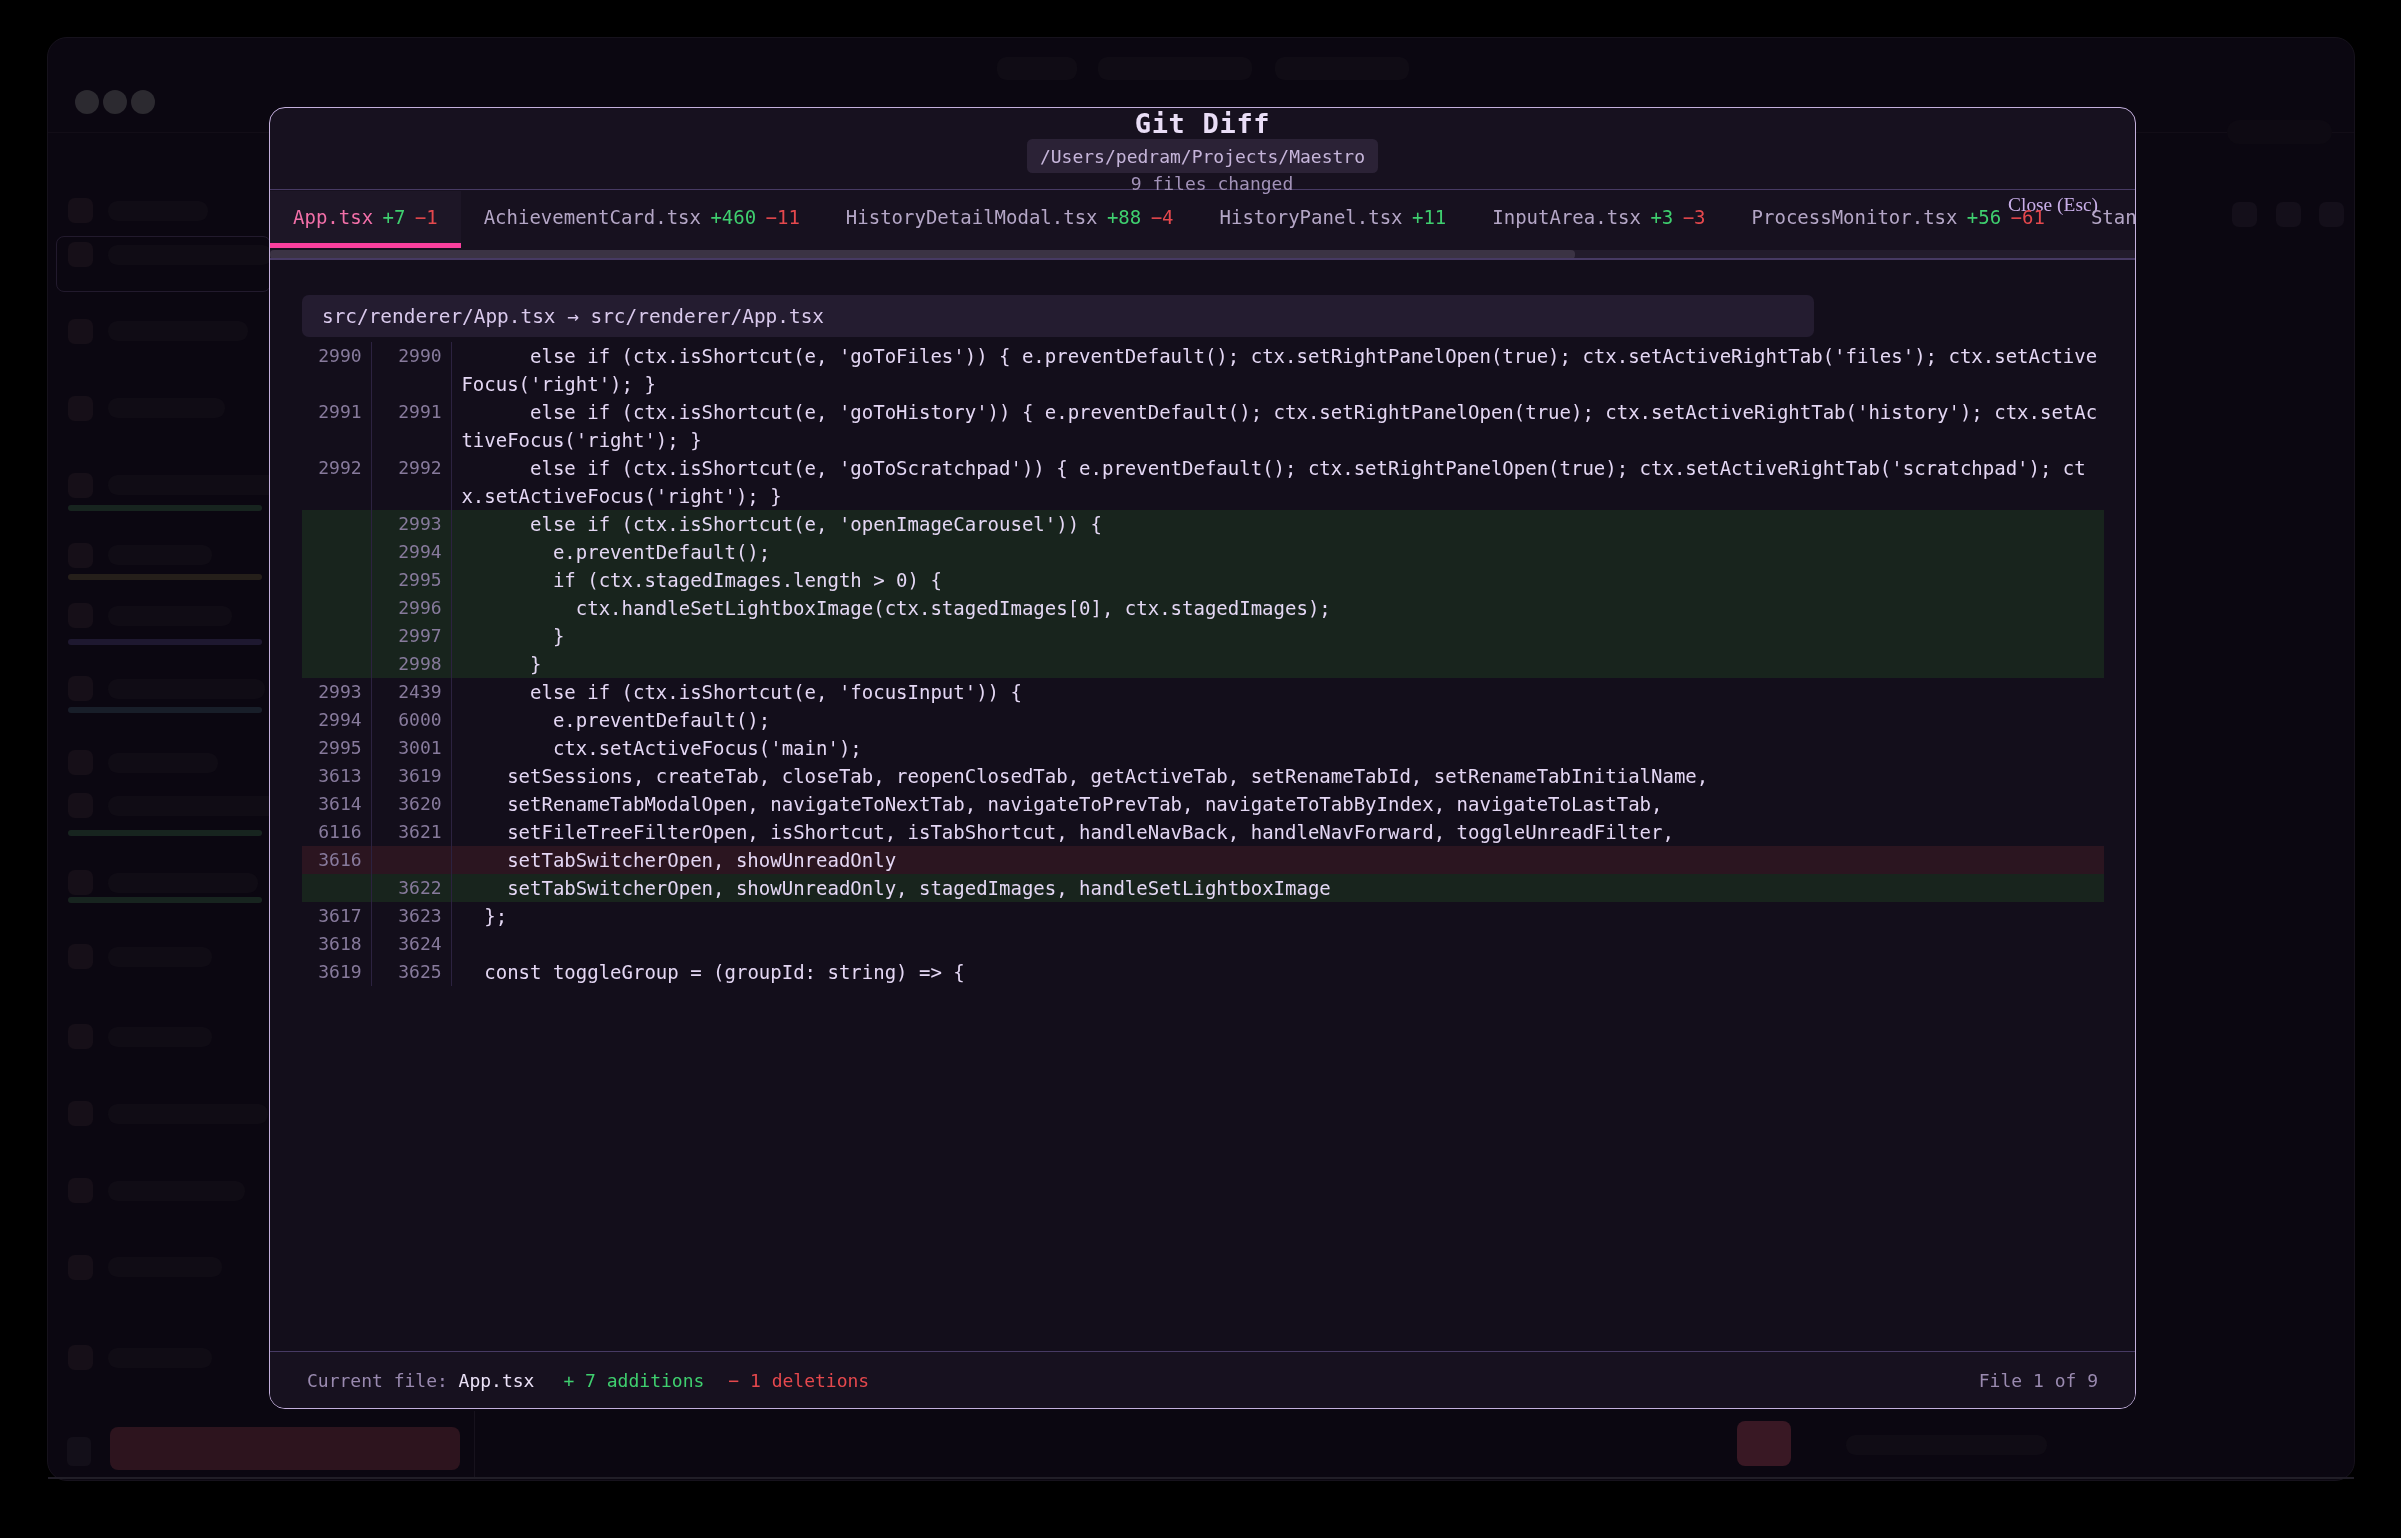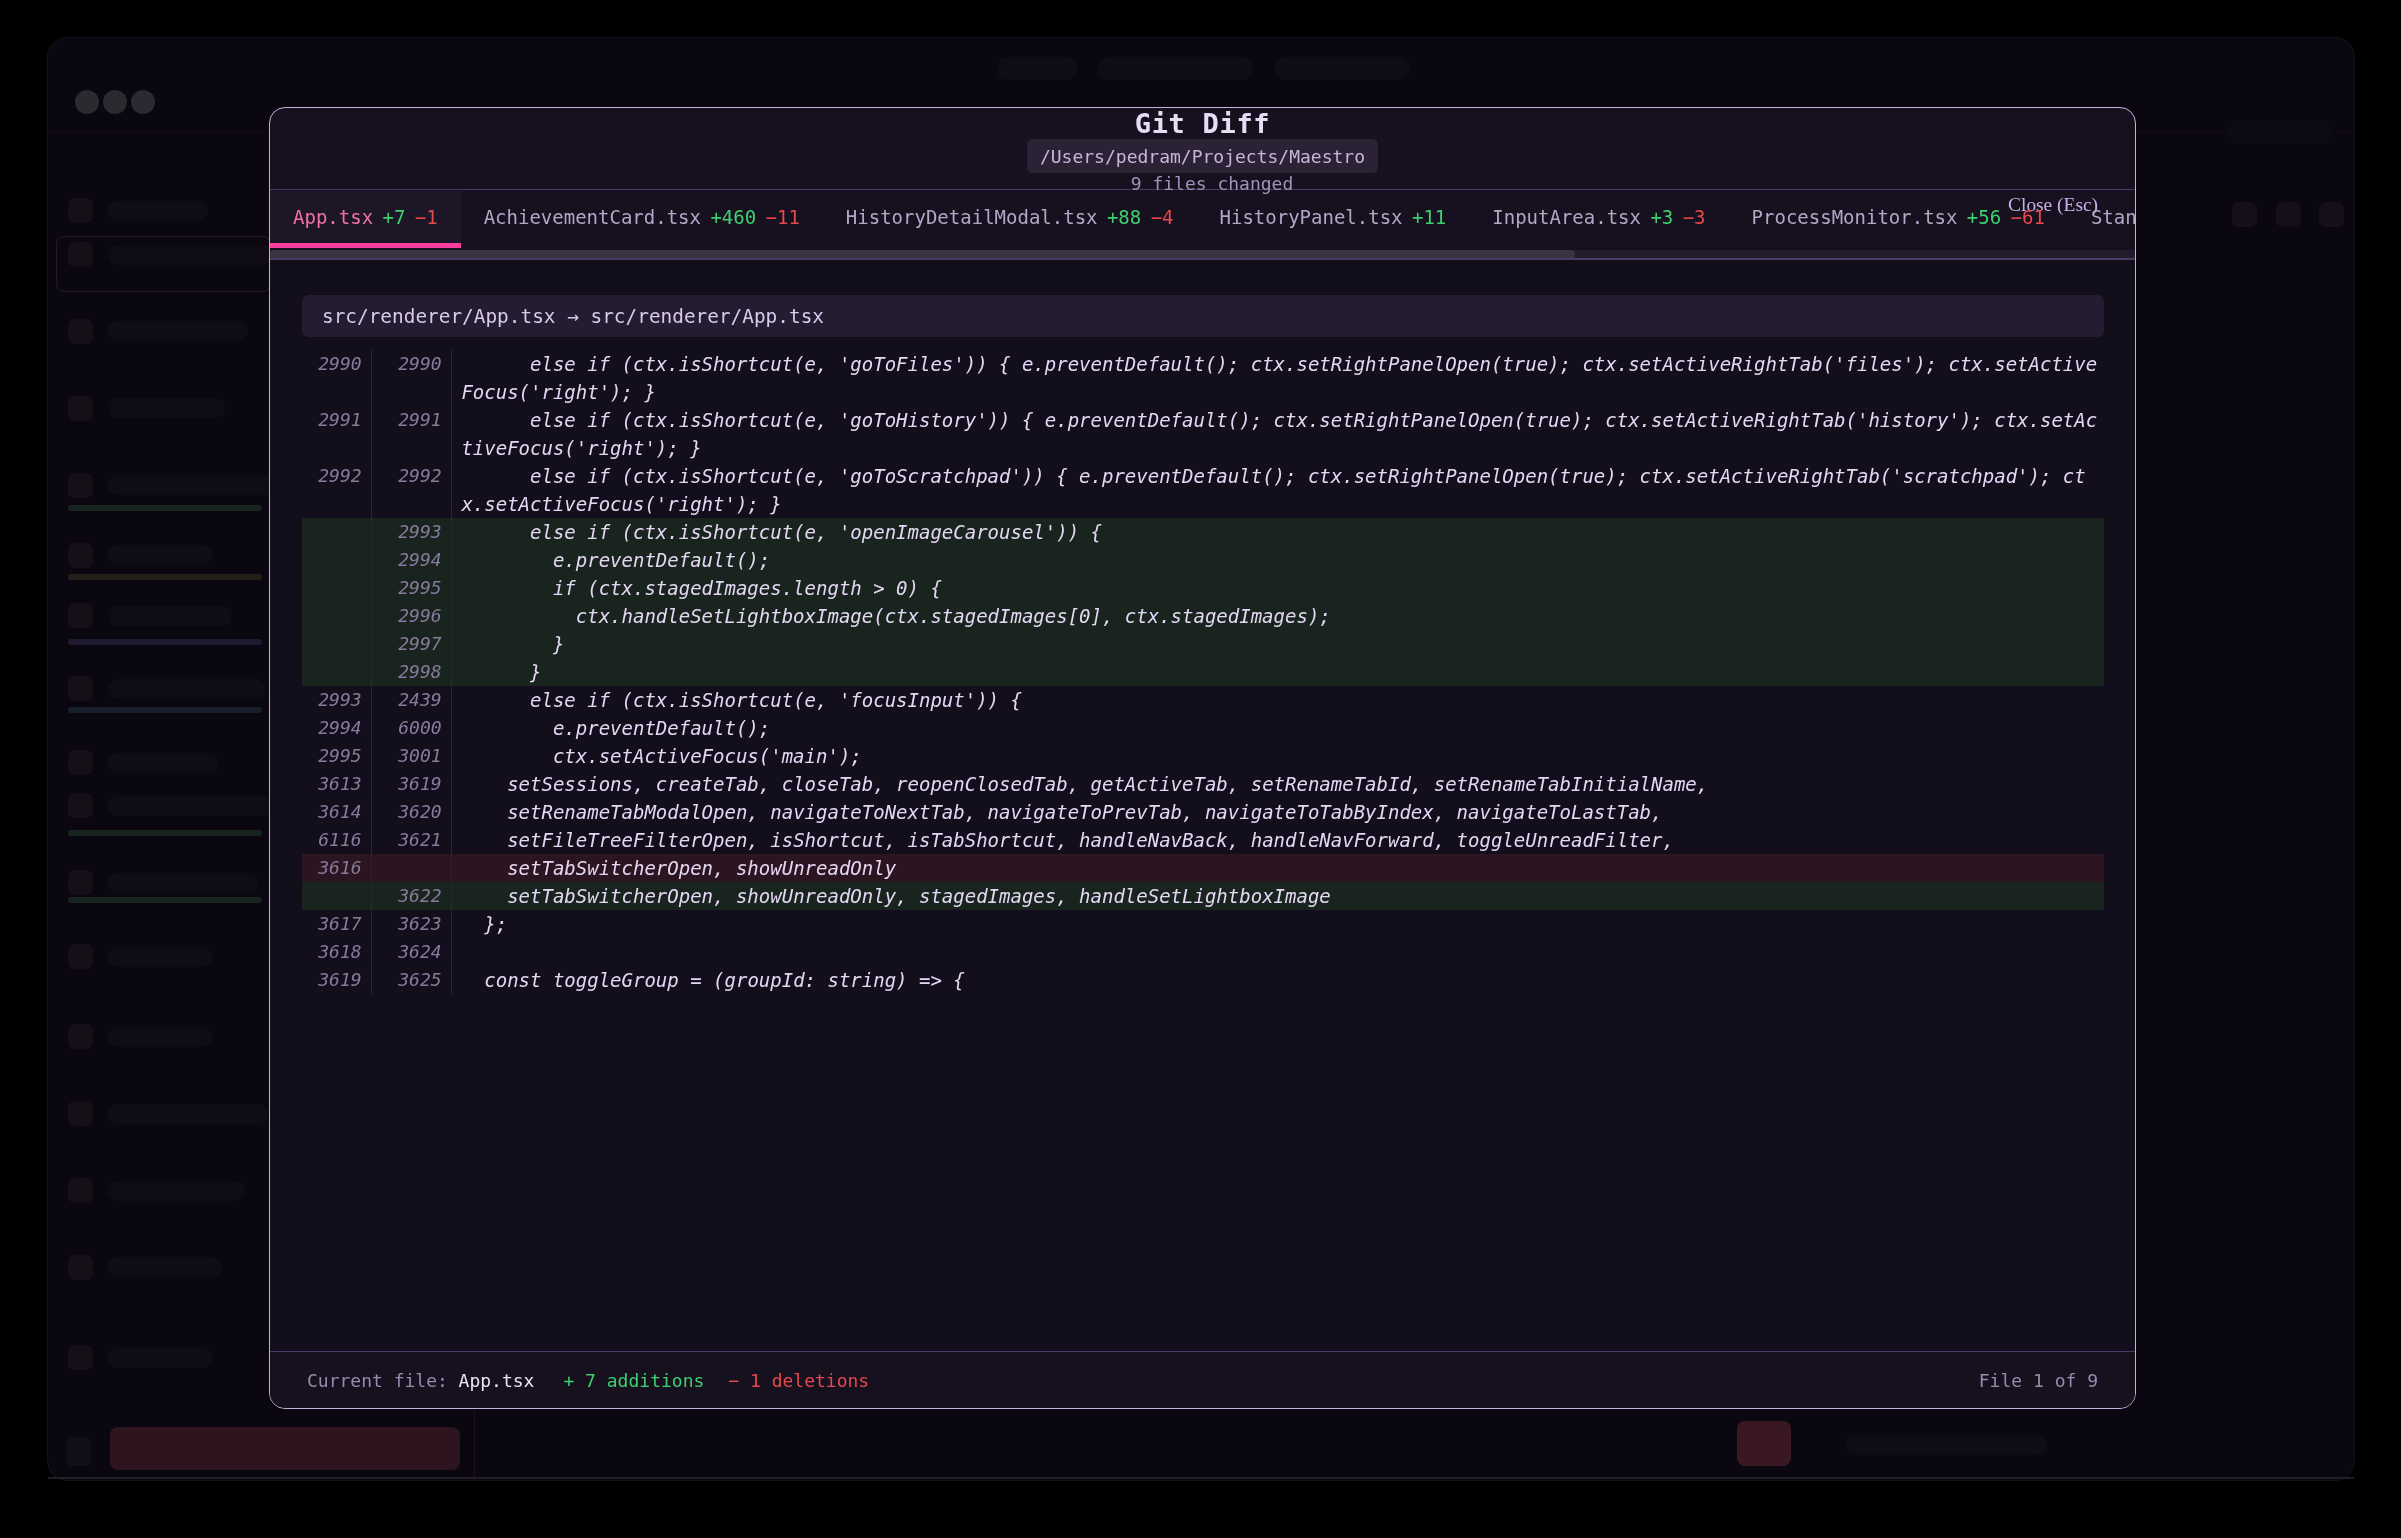--- a/index.html
+++ b/index.html
@@ -45,24 +45,24 @@
   .tab { display:flex; align-items:center; gap:9.4px; padding:0 23px; height:52px;
          font-size:19px; color:#b4a6c6; cursor:pointer; flex:0 0 auto; }
   .tab.active { background:#1d1626; color:#f26fa8; border-bottom:5.3px solid #fa3f9e; height:57px; }
   .tab .add { color:#3fcf6f; } .tab .del { color:#e5484d; }
   #tab-scrollbar-track { position:absolute; left:0; top:142px; width:100%; height:8.7px; background:#231c2c; }
   #tab-scrollbar-thumb { position:absolute; left:0; top:0; width:1305px; height:8.7px;
                          background:#3b3344; border-radius:4px; }
   #tabbar-border { position:absolute; left:0; top:150px; width:100%; height:2px; background:#473a63; }
 
   #diff-area { position:absolute; left:0; top:152px; width:100%; height:1093px; background:#130e1b; }
-  #file-path-bar { position:absolute; left:32px; top:35px; width:1802px; height:42px;
+  #file-path-bar { position:absolute; left:32px; top:35px; width:1512px; height:42px;
                    background:#241c30; border-radius:6.7px; display:flex; align-items:center;
                    padding:0 20px; font-size:19.4px; color:#d9c9ec; }
-  #diff-table { position:absolute; left:32px; top:90px; width:1802px;font-style:italic; }
+  #diff-table { position:absolute; left:32px; top:82px; width:1802px; }
   .drow { display:flex; align-items:stretch; }
   .drow.add { background:#18241d; } .drow.del { background:#2b1520; }
   .cell-old, .cell-new { flex:0 0 auto; font-size:18px; line-height:28px; color:#877a9c;
                          text-align:right; padding-right:9.4px; }
   .cell-old { width:70px; border-right:1.3px solid #2c2240; }
   .cell-new { width:80px; border-right:1.3px solid #2c2240; }
   .cell-code { flex:1 1 auto; font-size:19px; line-height:28px; color:#e4d7f4;
                padding-left:9.4px; white-space:pre-wrap; word-break:break-all; min-height:28px; }
 
   #modal-footer { position:absolute; left:0; bottom:0; width:100%; height:57px;

